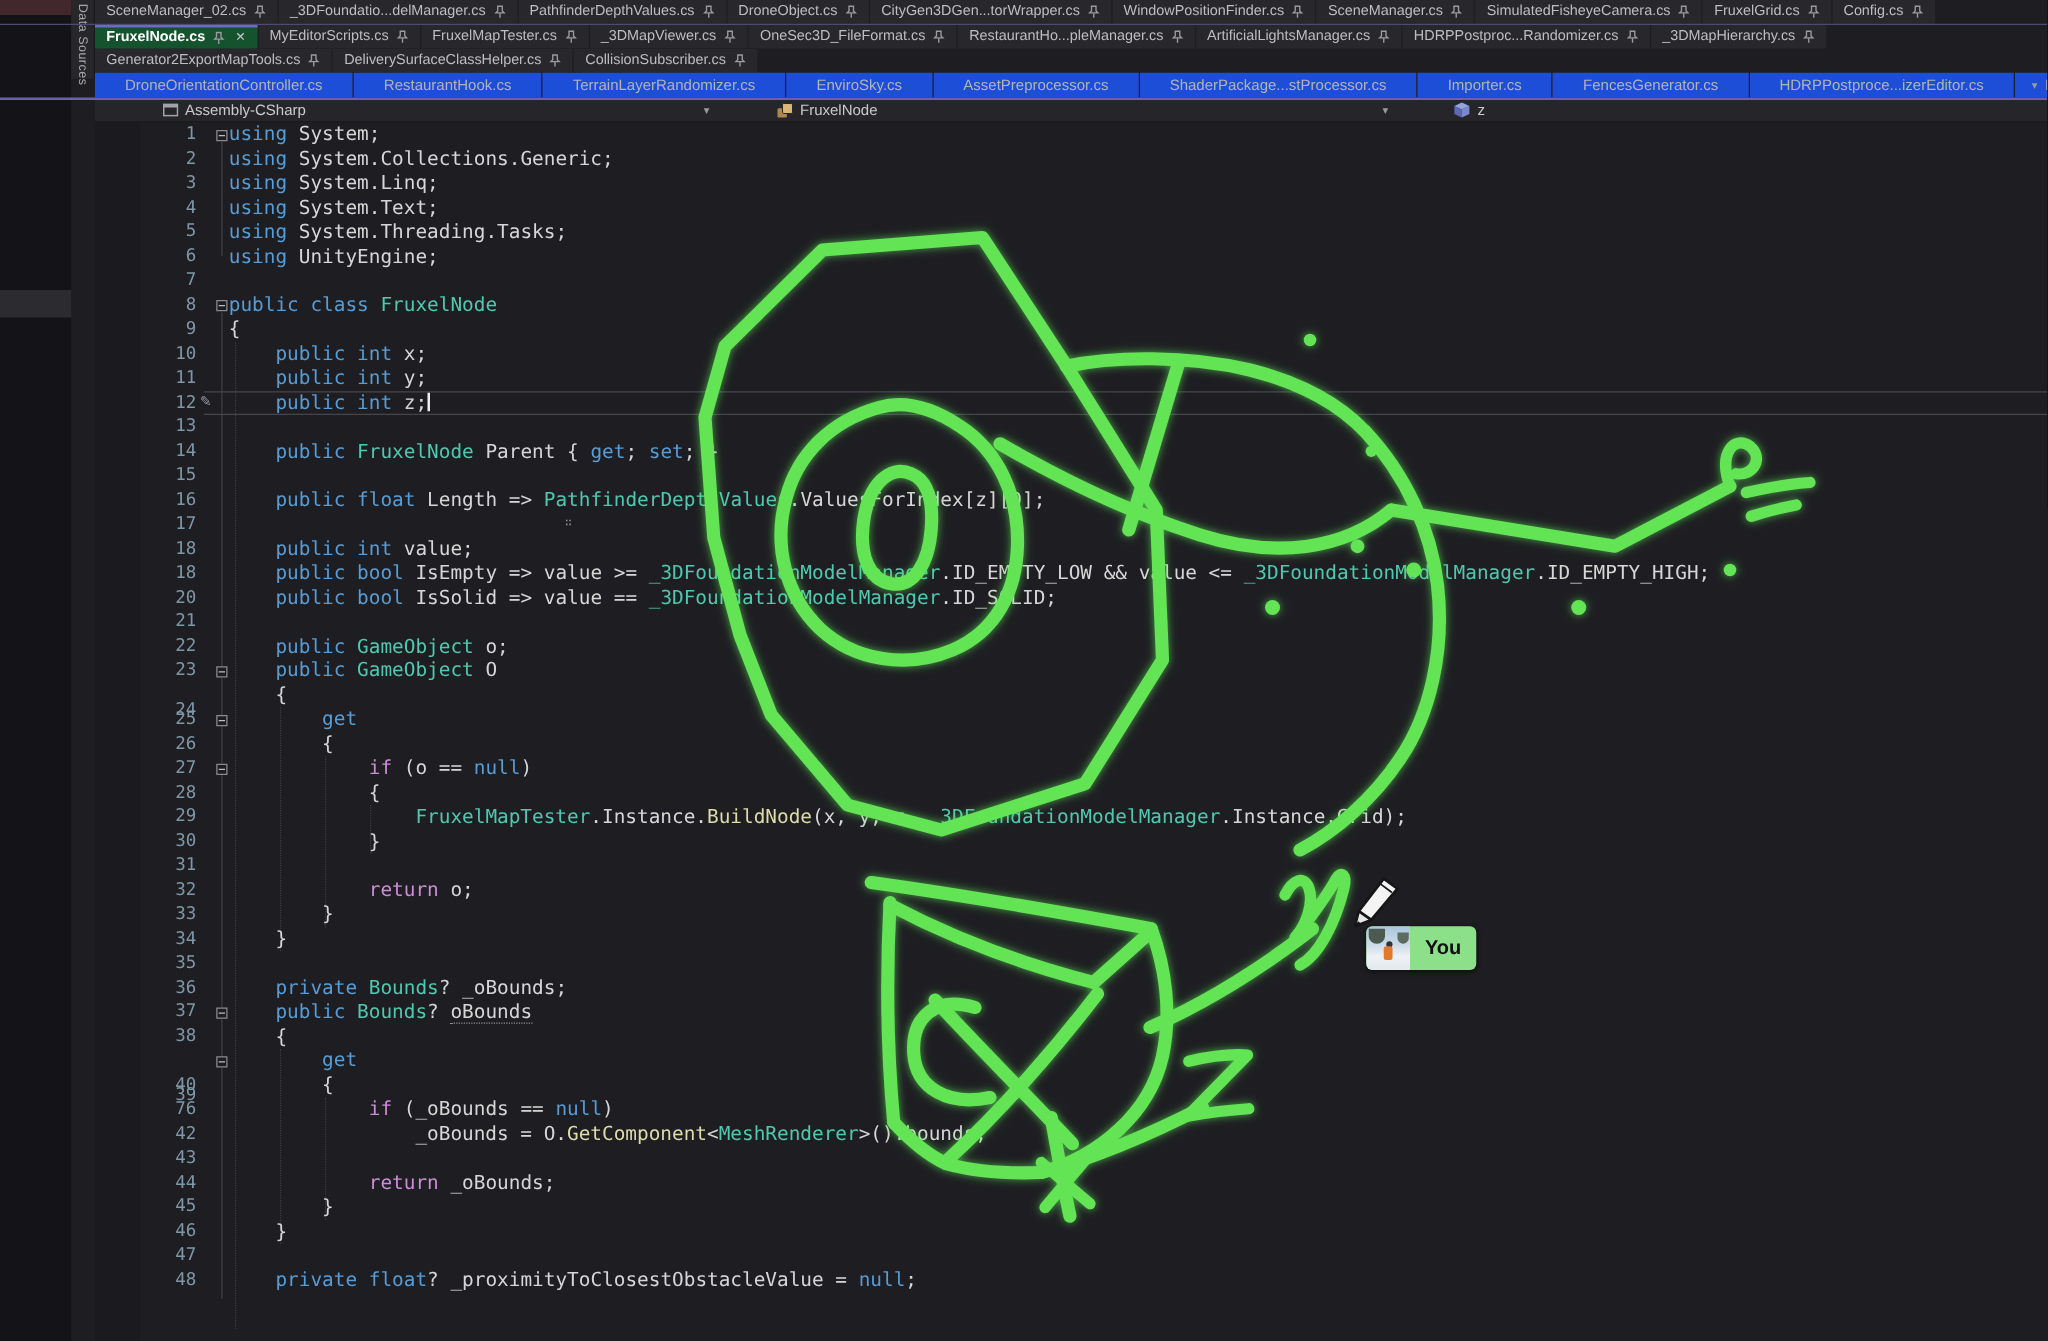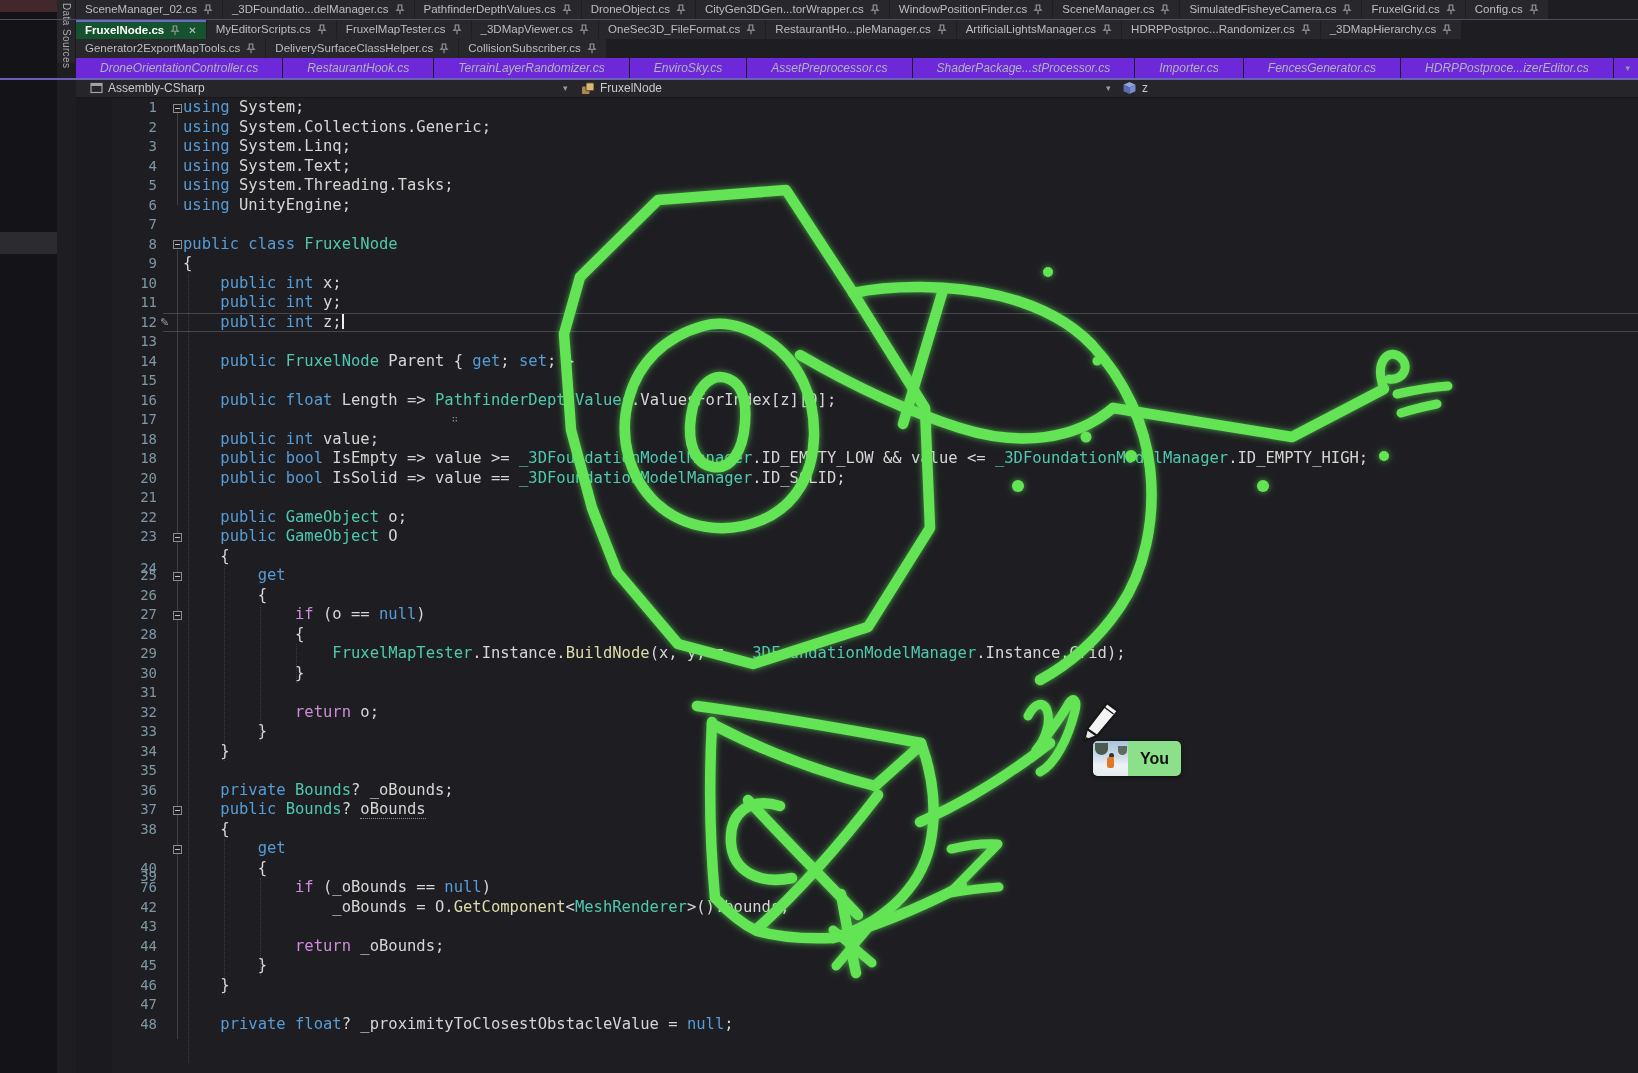--- a/index.html
+++ b/index.html
@@ -26,33 +26,33 @@
   .row1 { top:0; height:18.5px; }
   .row2 { top:20px; height:18.5px; }
   .row3 { top:39px; height:18.5px; }
   .row4 { top:58px; height:19.5px; }
   .divider1 { position:absolute; left:0; right:0; top:18.5px; height:1.5px; background:#4c4b74; }
   .divider2 { position:absolute; left:0; right:0; top:77.5px; height:2.5px; background:#6a61b5; }
   .tab {
     display:flex; align-items:center; gap:6px; padding:0 9px; background:#28282c;
     color:#bdbdc2; font-size:11.5px; white-space:nowrap; cursor:default; flex:0 0 auto;
   }
-  .tab.doc { background:#6d28d9; color:#b3b3b8; padding:0 24px; font-size:12px;font-style:italic; }
+  .tab.doc { background:#1d4ed8; color:#b3b3b8; padding:0 24px; font-size:12px; }
   .tab.active {
     background:#14532d; color:#ffffff; font-weight:bold;
     border-top:2px solid #6e6ac2; padding-top:0;justify-content:flex-end;
   }
   .tab .close { font-size:10px; color:#c6c6cb; margin-left:2px; font-weight:normal; }
   .tab svg { flex:0 0 auto; }
   .edge-icon { position:absolute; color:#9a9aa0; font-size:9px; }
   .edge-icon.e1 { right:8px; top:63px; }
   .edge-icon.e2 { right:6px; top:84px; font-size:8px; }
   
   .navbar { position:absolute; left:76px; right:0; top:80px; height:17.5px; background:#26262a; border-bottom:1px solid #17171a; }
-  .nav-item { position:absolute; top:0; height:100%; display:flex; align-items:center; gap:5px; color:#c9c9ce; font-size:12px; }
+  .nav-item { position:absolute; top:0; height:100%; display:flex; align-items:center; gap:5px; color:#c9c9ce; font-size:12px;margin-left:40px; }
   .nav-proj { left:14px; } .nav-type { left:505px; } .nav-member { left:1046px; }
   .nav-chevron { position:absolute; top:3px; color:#9a9aa0; font-size:9px; }
   .ch1 { left:487px; } .ch2 { left:1030px; }
   
   .editor { position:absolute; left:76px; right:0; top:98px; bottom:0; background:#1e1e22; }
   .bp-margin { position:absolute; left:0; top:0; bottom:0; width:36px; background:#1b1b1f; }
   .gutter { position:absolute; left:0; top:0; width:87px; height:100%; }
   .gutter .num {
     position:absolute; left:36px; width:45px; height:19.5px; line-height:19.5px;
     text-align:right; color:#7e97a6; font-family:"DejaVu Sans Mono", monospace; font-size:14px;

